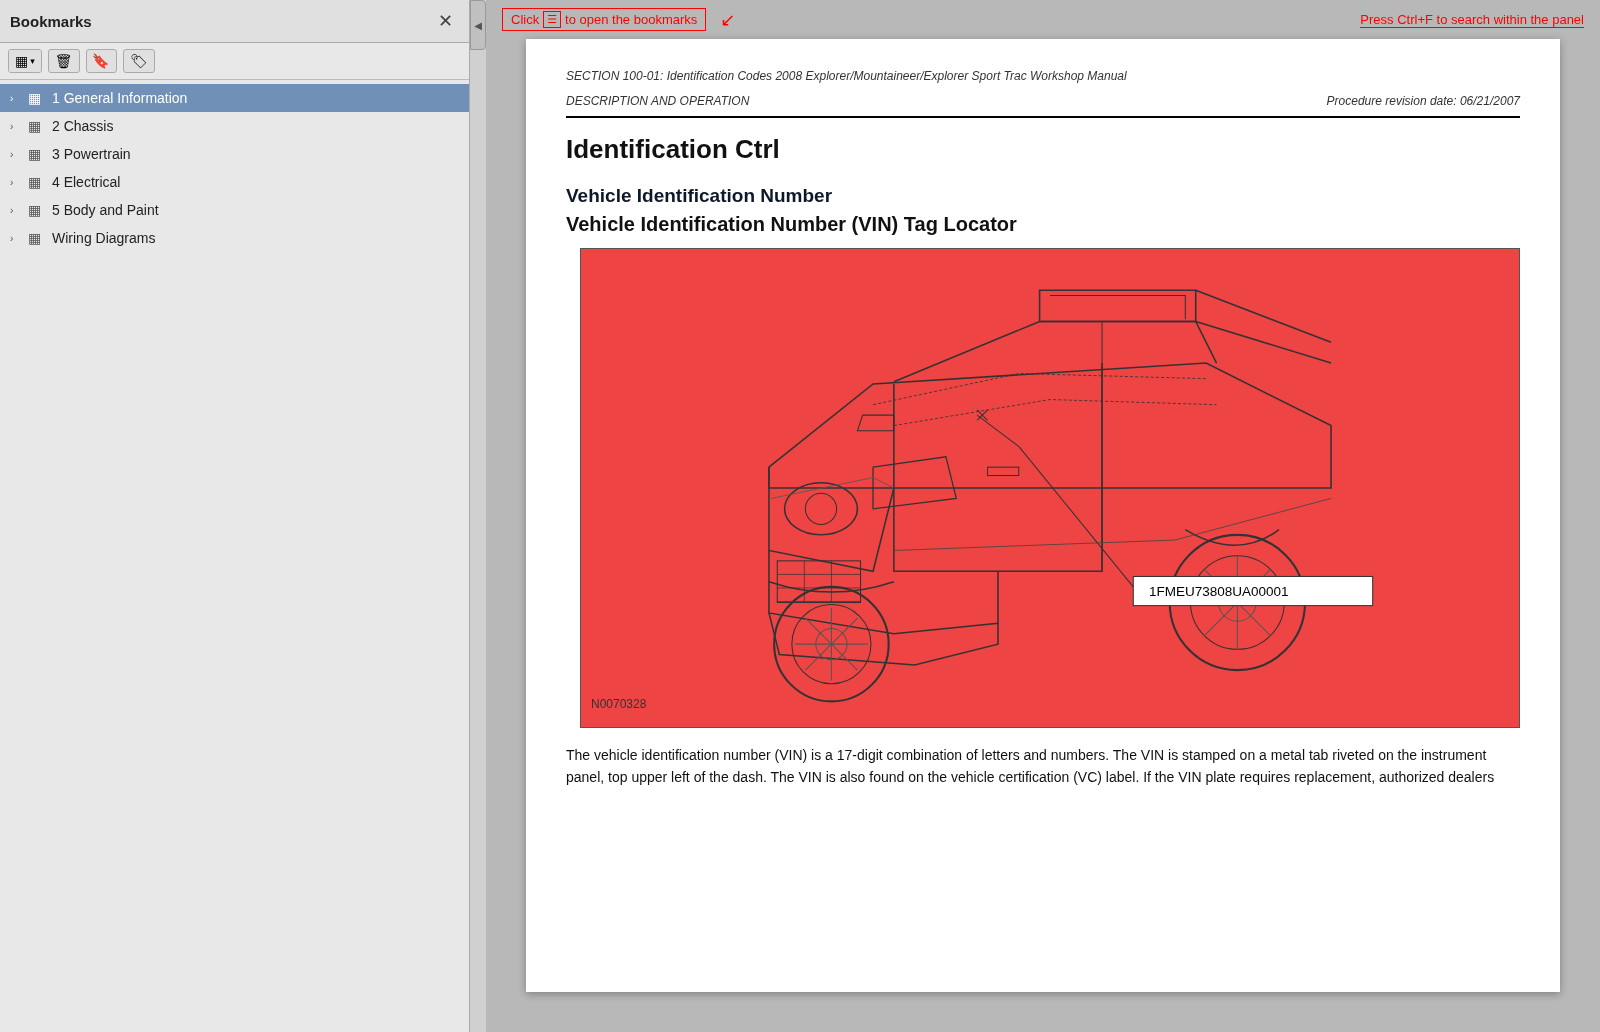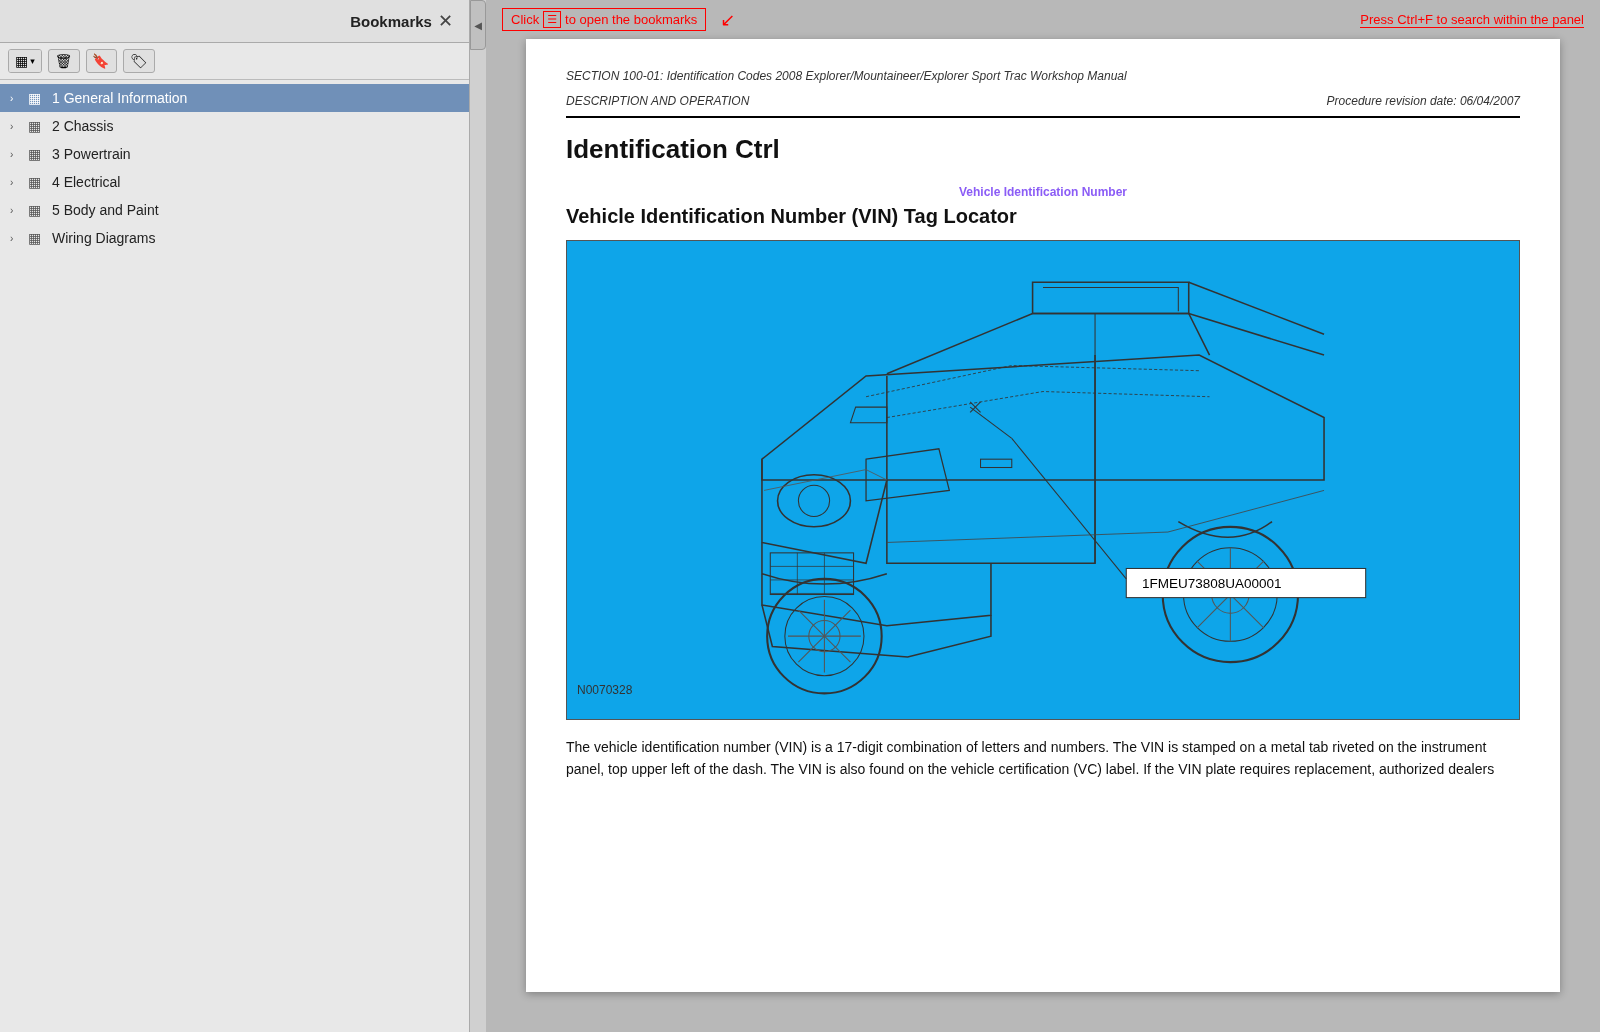--- a/index.html
+++ b/index.html
@@ -15,21 +15,21 @@
       flex-direction: column;
       height: 100%;
     }
 
     #sidebar-header {
       background: #e0e0e0;
       border-bottom: 1px solid #aaa;
       padding: 8px 10px;
       display: flex;
       align-items: center;
-      justify-content: flex-end;
+      justify-content: space-between;
     }
 
     #sidebar-title {
       font-size: 15px;
       font-weight: bold;
       color: #222;
     }
 
     #sidebar-close {
       cursor: pointer;
@@ -214,55 +214,54 @@
     }
 
     .doc-title {
       font-size: 26px;
       font-weight: bold;
       color: #111;
       margin: 10px 0 20px 0;
     }
 
     .doc-subtitle {
-      font-size: 12px;
+      font-size: 19px;
       font-weight: bold;
-      color: #8b5cf6;
+      color: #0f172a;
       margin: 10px 0 4px 0;
-      text-align: center;
     }
 
     .doc-heading {
       font-size: 20px;
       font-weight: bold;
       color: #111;
       margin: 6px 0 12px 0;
     }
 
     .vin-diagram {
       border: 1px solid #555;
       padding: 10px;
-      margin: 10px 0 16px 0;
-      background: #0ea5e9;
+      margin: 10px 0 16px 14px;
+      background: #ef4444;
       position: relative;
       height: 480px;
       overflow: hidden;
     }
 
     
     .vin-diagram svg {
       width: 100%;
       height: 100%;
     }
 
     .diagram-label {
       font-size: 12px;
       color: #333;
       position: absolute;
-      bottom: 22px;
+      bottom: 16px;
       left: 10px;
     }
 
     .doc-body {
       font-size: 14px;
       color: #111;
       line-height: 1.6;
     }
   </style>
 </head>
@@ -339,21 +338,21 @@
       </div>
       <span class="hint-arrow">↙</span>
     </div>
     <div class="hint-right">Press Ctrl+F to search within the panel</div>
   </div>
 
   <div id="document">
     <div class="section-header">SECTION 100-01: Identification Codes  2008 Explorer/Mountaineer/Explorer Sport Trac Workshop Manual</div>
     <div class="section-subheader">
       <span>DESCRIPTION AND OPERATION</span>
-      <span>Procedure revision date: 06/04/2007</span>
+      <span>Procedure revision date: 06/21/2007</span>
     </div>
     <hr class="doc-divider">
 
     <h1 class="doc-title">Identification Ctrl</h1>
 
     <div class="doc-subtitle">Vehicle Identification Number</div>
     <h2 class="doc-heading">Vehicle Identification Number (VIN) Tag Locator</h2>
 
     <div class="vin-diagram">
       <svg viewBox="0 0 700 440" xmlns="http://www.w3.org/2000/svg">

